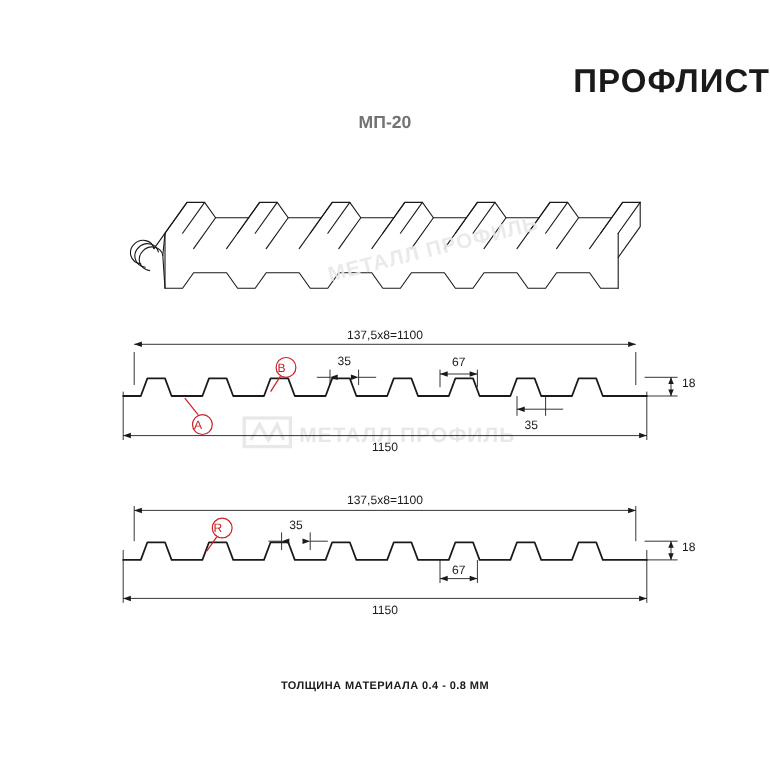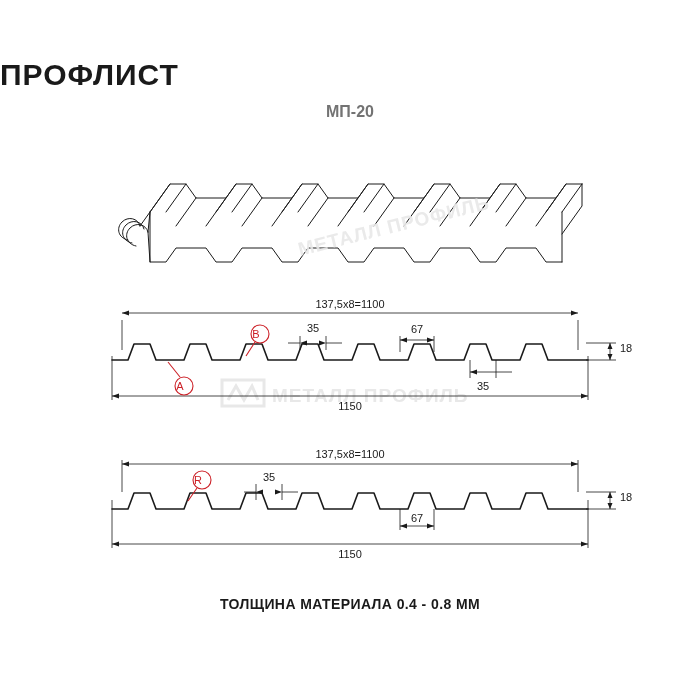--- a/index.html
+++ b/index.html
@@ -19,43 +19,43 @@
     position: absolute;
     left: 0; top: 0;
     width: 700px;
     height: 700px;
   }
   .title {
     position: absolute;
     left: 0;
     top: 58px;
     width: 700px;
-    text-align: left;
+    text-align: right;
     font-size: 30px;
     font-weight: bold;
     letter-spacing: 1px;
     color: #1a1a1a;
   }
   .subtitle {
     position: absolute;
     left: 0;
     top: 103px;
     width: 700px;
     text-align: center;
     font-size: 16px;
     font-weight: bold;
     color: #737373;
   }
   .footer {
     position: absolute;
     left: 0;
-    top: 596px;
+    top: 618px;
     width: 700px;
     text-align: center;
-    font-size: 14px;
+    font-size: 10px;
     font-weight: bold;
     letter-spacing: 0.4px;
     color: #1a1a1a;
   }
   svg.layer {
     position: absolute;
     left: 0;
     top: 0;
     width: 700px;
     height: 700px;

